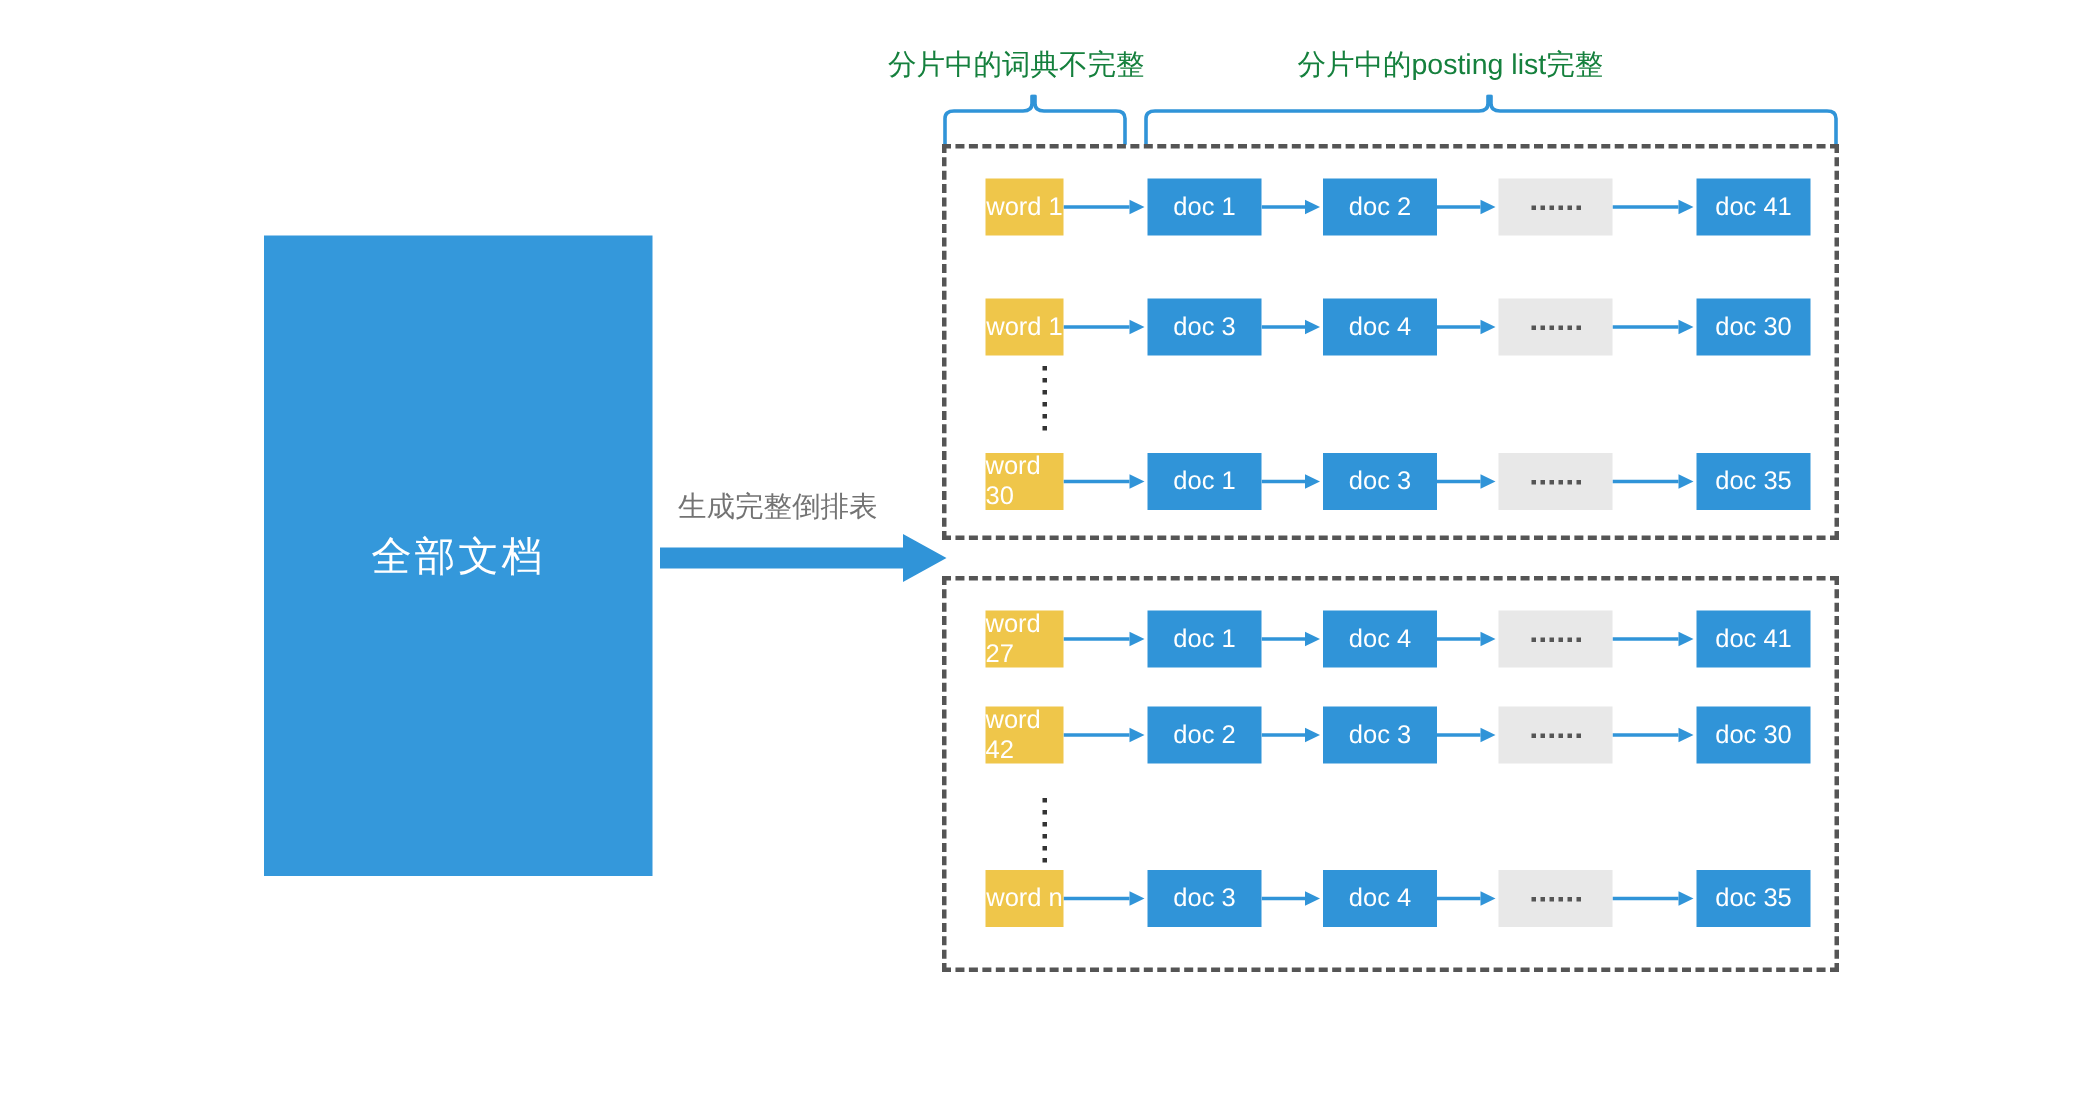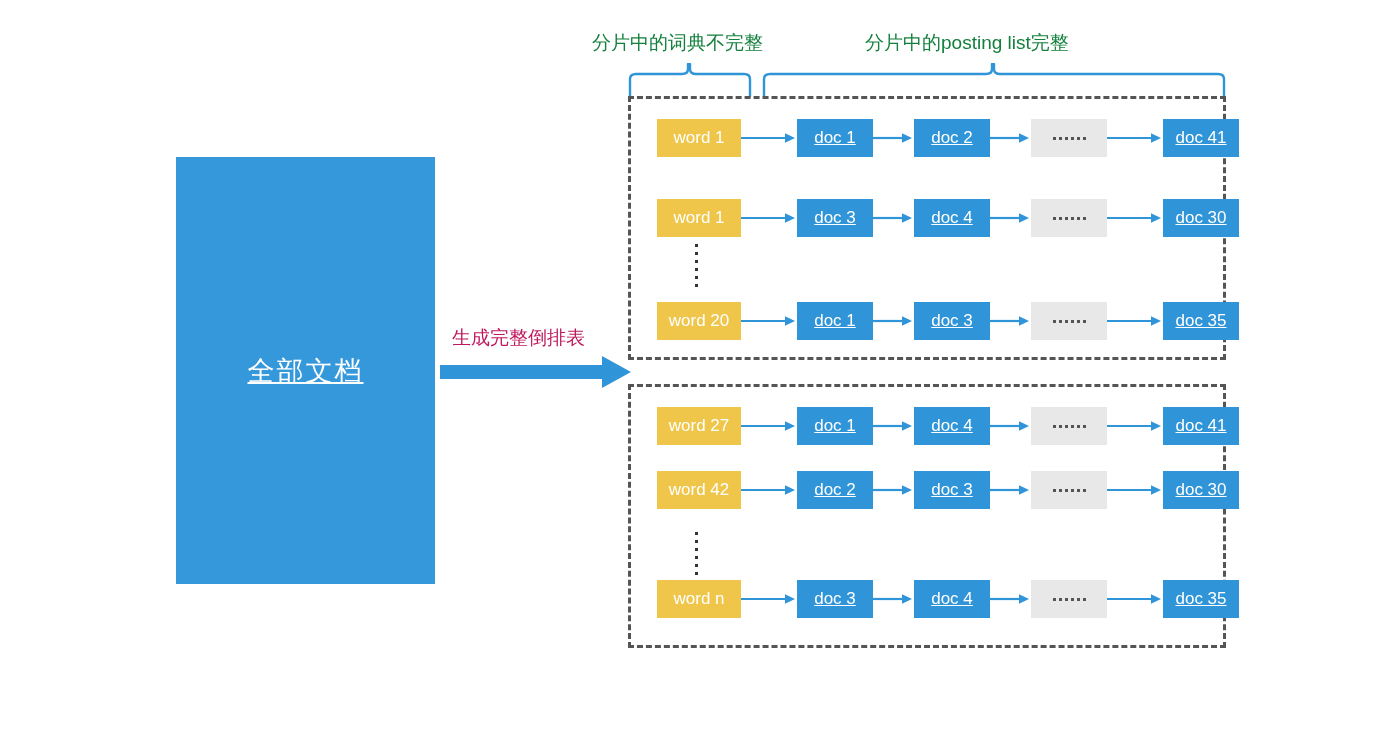--- a/index.html
+++ b/index.html
@@ -26,31 +26,30 @@
     background: #3498db;
     display: flex;
     align-items: center;
     justify-content: center;
   }
   #all-docs-label {
     color: #ffffff;
     font-size: 27px;
     letter-spacing: 2px;
     font-weight: 400;
-    text-decoration: underline;
   }
 
   
   #transform-label {
     position: absolute;
     left: 452px;
     top: 325px;
     font-size: 19px;
     white-space: nowrap;
-    color: #be185d;
+    color: #737373;
   }
   #transform-arrow {
     position: absolute;
     left: 440px;
     top: 355px;
     width: 192px;
     height: 34px;
   }
 
   
@@ -95,42 +94,41 @@
     position: absolute;
     left: 26px;
     top: 0;
     width: 560px;
     height: 38px;
     display: flex;
     align-items: center;
   }
 
   .term-box {
-    width: 84px;
+    width: 52px;
     height: 38px;
     background: #efc64a;
     color: #ffffff;
     font-size: 17px;
     display: flex;
     align-items: center;
     justify-content: center;
     flex: none;
   }
 
   .doc-box {
     width: 76px;
     height: 38px;
     background: #3094d8;
     color: #ffffff;
     font-size: 17px;
     display: flex;
     align-items: center;
     justify-content: center;
     flex: none;
-    text-decoration: underline;
   }
 
   .ellipsis-box {
     width: 76px;
     height: 38px;
     background: #e8e8e8;
     display: flex;
     align-items: center;
     justify-content: center;
     flex: none;
@@ -263,21 +261,21 @@
   <div class="vdots" style="top:145px">
     <i></i>
       <i></i>
       <i></i>
       <i></i>
       <i></i>
       <i></i>
   </div>
 
   <div class="posting-row" style="top:203px">
-    <div class="term-box">word 20</div>
+    <div class="term-box">word 30</div>
     <svg class="connector long" viewBox="0 0 56 14">
         <path d="M0 7 L44 7" stroke="#3094d8" stroke-width="2.2" fill="none"></path>
         <path d="M44 2.2 L54 7 L44 11.8 Z" fill="#3094d8"></path>
       </svg>
     <div class="doc-box">doc 1</div>
     <svg class="connector" viewBox="0 0 41 14">
         <path d="M0 7 L29 7" stroke="#3094d8" stroke-width="2.2" fill="none"></path>
         <path d="M29 2.2 L39 7 L29 11.8 Z" fill="#3094d8"></path>
       </svg>
     <div class="doc-box">doc 3</div>

